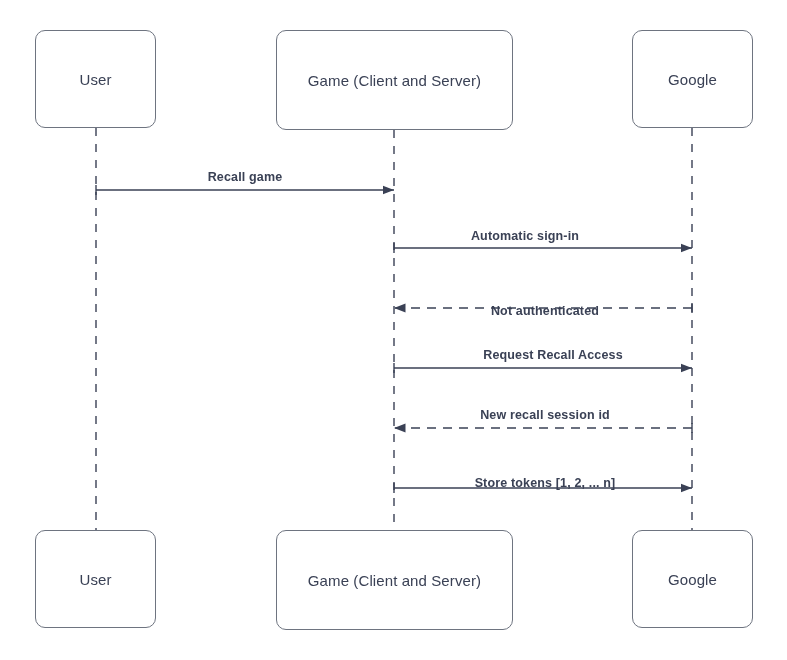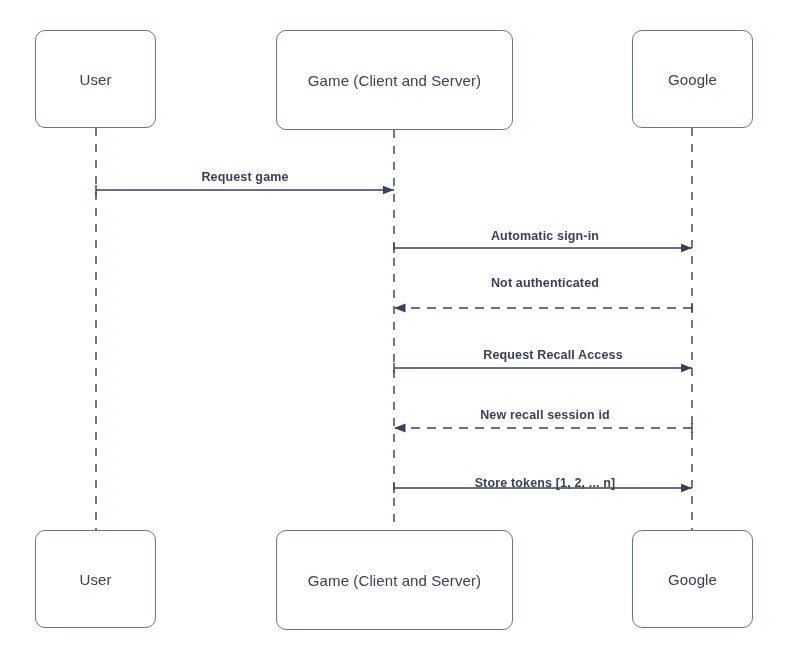--- a/index.html
+++ b/index.html
@@ -104,21 +104,21 @@
         <span class="participant-label">Game (Client and Server)</span>
       </div>
       <div class="participant-box" style="left: 632px; top: 30px; width: 121px; height: 98px;">
         <span class="participant-label">Google</span>
       </div>
       <div class="participant-box" style="left: 632px; top: 530px; width: 121px; height: 98px;">
         <span class="participant-label">Google</span>
       </div>
     </div>
   <div id="labels-layer">
-      <div class="message-label" style="left: 245px; top: 170px;">Request game</div>
-      <div class="message-label" style="left: 545px; top: 229px;">Automatic sign-in</div>
-      <div class="message-label" style="left: 545px; top: 276px;">Not authenticated</div>
+      <div class="message-label" style="left: 245px; top: 170px;">Recall game</div>
+      <div class="message-label" style="left: 525px; top: 229px;">Automatic sign-in</div>
+      <div class="message-label" style="left: 545px; top: 304px;">Not authenticated</div>
       <div class="message-label" style="left: 545px; top: 348px; margin-left: 8px;">Request Recall Access</div>
       <div class="message-label" style="left: 545px; top: 408px; text-align: center;">New recall session id</div>
       <div class="message-label" style="left: 545px; top: 476px;">Store tokens [1, 2, ... n]</div>
     </div>
 
 </div>
 
 </body></html>

